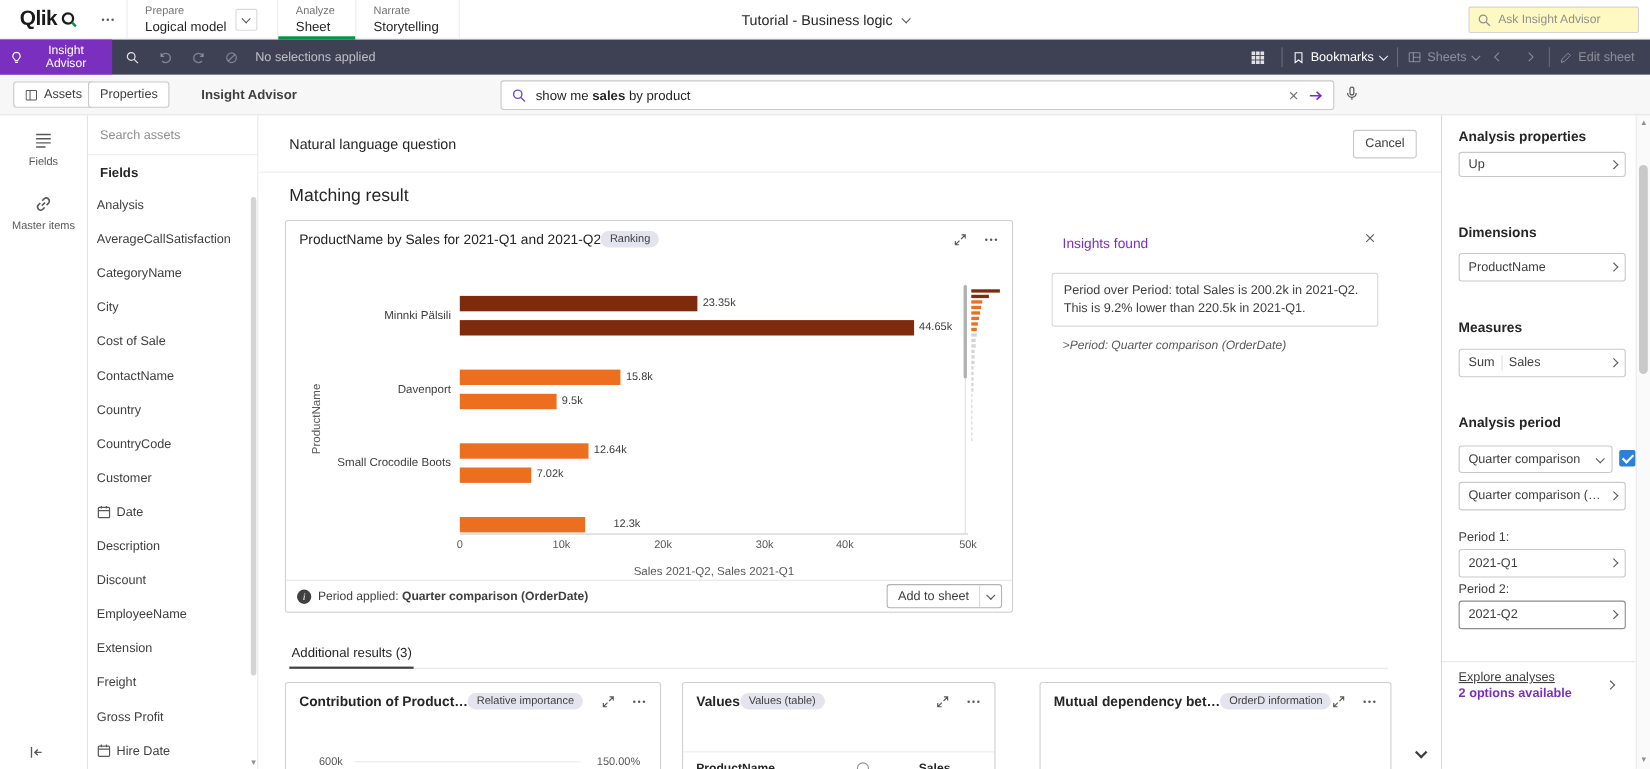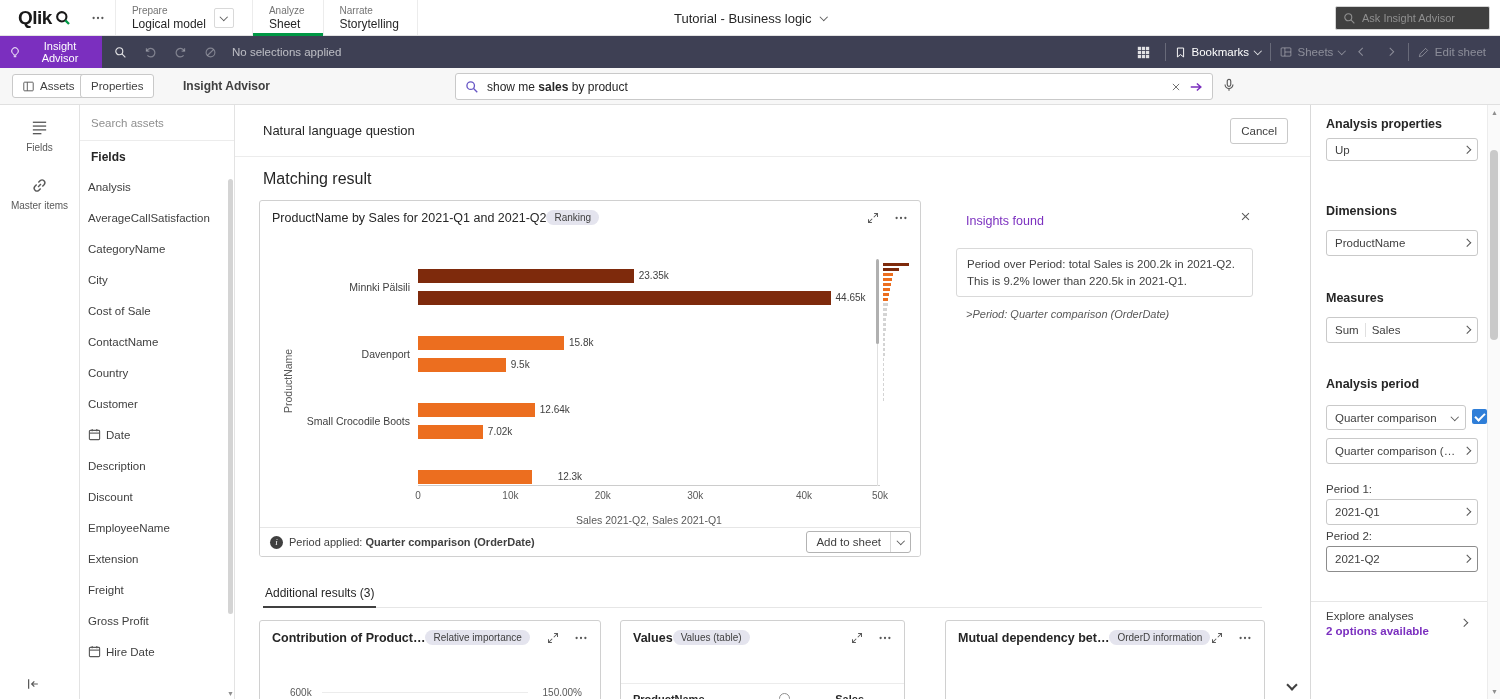--- a/index.html
+++ b/index.html
@@ -29,21 +29,21 @@
   .nav-item:last-child { border-right:1px solid #ececec; }
   .nav-texts { display:flex; flex-direction:column; justify-content:center; }
   .nav-kicker { font-size:10px; color:#737373; line-height:13px; }
   .nav-label { font-size:12px; color:#262626; line-height:14px; }
   .nav-item.active::after { content:""; position:absolute; left:0; right:0; bottom:-1px; height:3px; background:#009845; }
   .nav-dd { width:20px; height:20px; border:1px solid #d9d9d9; border-radius:2px;
             display:flex; align-items:center; justify-content:center; background:#fff; }
   .app-title { position:absolute; left:50%; top:0; height:36px; transform:translateX(-50%);
                display:flex; align-items:center; gap:9px; font-size:13px; color:#262626; }
   .ask-box { position:absolute; right:10px; top:6px; width:155px; height:24px; border:1px solid #d4d4d4;
-             border-radius:2px; display:flex; align-items:center; gap:6px; padding:0 7px; background:#404040;text-align:center; }
+             border-radius:2px; display:flex; align-items:center; gap:6px; padding:0 7px; background:#fef9c3;text-align:center; }
   .ask-placeholder { font-size:11px; color:#8f8f8f; white-space:nowrap; }
 
   
   .toolbar { position:absolute; top:36px; left:0; right:0; height:32px; background:#3e4054;
              display:flex; align-items:center; color:#fff; }
   .ia-btn { height:32px; width:102px; background:#7b2fbf; border:none; display:flex; align-items:center;
             gap:6px; padding:0 9px; font-size:11px; color:#fff; font-family:inherit; }
   .tb-icon { width:24px; height:24px; display:flex; align-items:center; justify-content:center;
              color:rgba(255,255,255,.85); margin-left:6px; }
   .tb-icon.disabled { color:rgba(255,255,255,.35); }
@@ -165,21 +165,21 @@
   .prop-box { position:absolute; left:15px; width:152px; height:26px; border:1px solid #c9c9c9; border-radius:3px;
               background:#fff; display:flex; align-items:center; padding:0 8px; font-size:11.5px; color:#404040; gap:6px; }
   .prop-box .chev { margin-left:auto; flex:0 0 auto; }
   .prop-box .txt { white-space:nowrap; overflow:hidden; text-overflow:ellipsis; }
   .prop-box.focused { border-color:#8c8c8c; }
   .measure-divider { width:1px; height:14px; background:#e0e0e0; }
   .checkbox { position:absolute; left:161px; top:304px; width:15px; height:15px; background:#2f7ed8; border-radius:2px; }
   .checkbox::after { content:""; position:absolute; left:4.5px; top:1.5px; width:4px; height:8px;
                      border-right:2px solid #fff; border-bottom:2px solid #fff; transform:rotate(45deg); }
   .props-divider { position:absolute; left:0; right:0; top:496px; height:1px; background:#e6e6e6; }
-  .explore-title { position:absolute; left:15px; top:505px; font-size:11.5px; color:#404040; }
+  .explore-title { position:absolute; left:15px; top:505px; font-size:11.5px; color:#404040;text-decoration:underline; }
   .explore-link { position:absolute; left:15px; top:520px; font-size:11.5px; font-weight:bold; color:#7b2fbf; }
   .explore-chev { position:absolute; left:150px; top:515px; }
 
   
   .page-scrollbar { position:absolute; top:105px; right:0; width:13px; bottom:0; background:#fafafa; border-left:1px solid #ececec; }
   .ps-arrow { position:absolute; left:3px; color:#8f8f8f; font-size:7px; }
   .ps-thumb { position:absolute; top:45px; left:2px; width:8px; height:190px; background:#c9c9c9; border-radius:4px; }
 </style>
 </head>
 <body>
@@ -421,20 +421,23 @@
           <span>City</span>
         </div>
         <div class="field-row">
           <span>Cost of Sale</span>
         </div>
         <div class="field-row">
           <span>ContactName</span>
         </div>
         <div class="field-row">
           <span>Country</span>
+        </div>
+        <div class="field-row">
+          <span>CountryCode</span>
         </div>
         <div class="field-row">
           <span>Customer</span>
         </div>
         <div class="field-row">
           <svg viewBox="0 0 14 14" width="13" height="13">
             <rect x="1.5" y="2.5" width="11" height="10" rx="1" fill="none" stroke="currentColor" stroke-width="1.2"></rect>
             <line x1="1.5" y1="5.5" x2="12.5" y2="5.5" stroke="currentColor" stroke-width="1.2"></line>
             <line x1="4.5" y1="1" x2="4.5" y2="3.5" stroke="currentColor" stroke-width="1.2"></line>
             <line x1="9.5" y1="1" x2="9.5" y2="3.5" stroke="currentColor" stroke-width="1.2"></line>
@@ -520,21 +523,21 @@
           <div class="bar" style="top: 166px; width: 64.8648px; background: rgb(236, 110, 31);"></div>
           <div class="bar-val" style="top: 166px; left: 69.8648px;">7.02k</div>
           <div class="cat-label" style="top: 162px;">Small Crocodile Boots</div>
           <div class="bar" style="top: 211px; width: 113.652px; background: rgb(236, 110, 31);"></div>
           <div class="bar-val" style="top: 211px; left: 118.652px; margin-left: 21px;">12.3k</div>
           <div class="cat-label" style="top: 218px;"></div>
           <div class="xtick" style="left: 0px;">0</div>
           <div class="xtick" style="left: 92.4px;">10k</div>
           <div class="xtick" style="left: 184.8px;">20k</div>
           <div class="xtick" style="left: 277.2px;">30k</div>
-          <div class="xtick" style="left: 386px;">40k</div>
+          <div class="xtick" style="left: 350px;">40k</div>
           <div class="xtick" style="left: 462px;">50k</div>
         </div>
       <div class="mini-nav">
         <div class="mini-track"></div>
         <div class="mini-thumb"></div>
       <div class="mini-bar" style="top: 4px; width: 26px; background: rgb(126, 42, 12);"></div>
           <div class="mini-bar" style="top: 9px; width: 16px; background: rgb(126, 42, 12);"></div>
           <div class="mini-bar" style="top: 14px; width: 10px; background: rgb(236, 110, 31);"></div>
           <div class="mini-bar" style="top: 19px; width: 9px; background: rgb(236, 110, 31);"></div>
           <div class="mini-bar" style="top: 24px; width: 8px; background: rgb(236, 110, 31);"></div>

